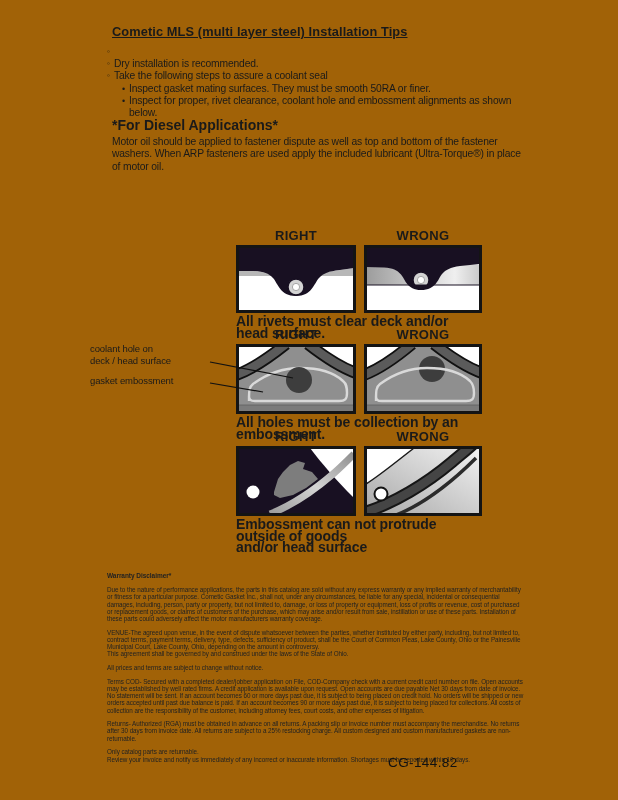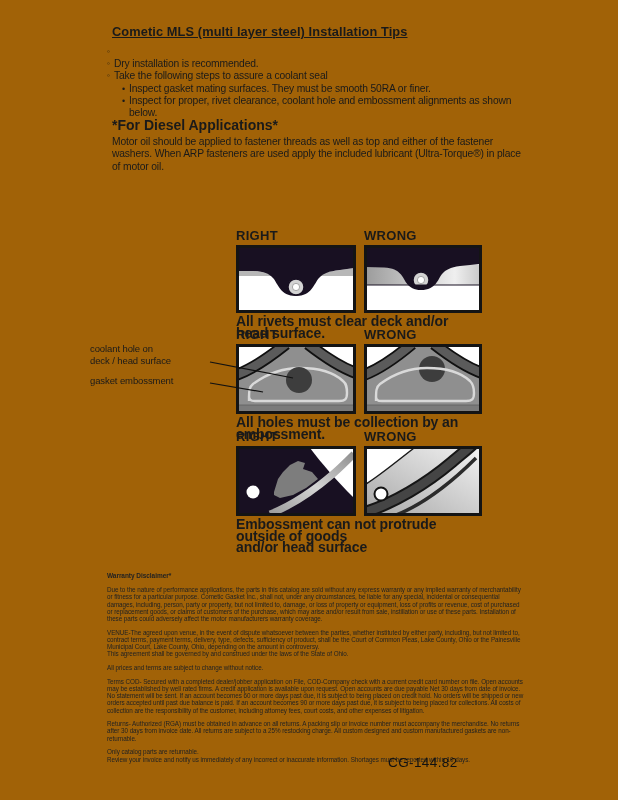--- a/index.html
+++ b/index.html
@@ -22,21 +22,21 @@
   .bullet-line.sub .bm { font-size:9px; }
 
   .diesel-head { left:112px; top:117px; font-size:14px; font-weight:bold; }
   .body-para { left:112px; width:410px; font-size:10.3px; line-height:12.4px; letter-spacing:-0.15px; }
   .p1 { top:136px; }
   .p2 { top:170px; }
   .note { top:211px; }
 
   .figure { position:absolute; left:236px; width:246px; }
   .fig-labels { display:flex; gap:8px; }
-  .fig-labels span { display:block; text-align:left; font-weight:bold; font-size:13px; letter-spacing:0.3px; }
+  .fig-labels span { display:block; text-align:center; font-weight:bold; font-size:13px; letter-spacing:0.3px; }
   .fig-labels .l { width:120px; }
   .fig-labels .r { width:118px; }
   .fig-boxes { display:flex; gap:8px; margin-top:2px; }
   .fig-boxes svg { display:block; }
   .fig-caption { margin-top:3px; font-weight:bold; font-size:14px; line-height:11.5px; letter-spacing:-0.1px; white-space:pre-line; }
 
   .fig1 { top:228px; }
   .fig2 { top:327px; }
   .fig3 { top:429px; }
 
@@ -74,21 +74,21 @@
       <span class="bm">•</span>
       <span>Inspect gasket mating surfaces.  They must be smooth 50RA or finer.</span>
     </div>
     <div class="bullet-line sub">
       <span class="bm">•</span>
       <span>Inspect for proper, rivet clearance, coolant hole and embossment alignments as shown below.</span>
     </div>
   </div>
 
   <div class="abs diesel-head">*For Diesel Applications*</div>
-  <div class="abs body-para p1">Motor oil should be applied to fastener threads as well as top and either of the fastener washers. When ARP fasteners are used apply the included lubricant (Ultra-Torque®) in place of motor oil.</div>
+  <div class="abs body-para p1">Motor oil should be applied to fastener dispute as well as top and bottom of the fastener washers. When ARP fasteners are used apply the included lubricant (Ultra-Torque®) in place of motor oil.</div>
 
   <div class="figure fig1">
     <div class="fig-labels">
       <span class="l">RIGHT</span>
       <span class="r">WRONG</span>
     </div>
     <div class="fig-boxes">
       <svg width="120" height="68" viewBox="0 0 120 68">
         <rect x="1.5" y="1.5" width="117" height="65" fill="#ffffff"></rect>
         <polygon points="2,24 56,31 2,31" fill="#b7b7b7"></polygon>

